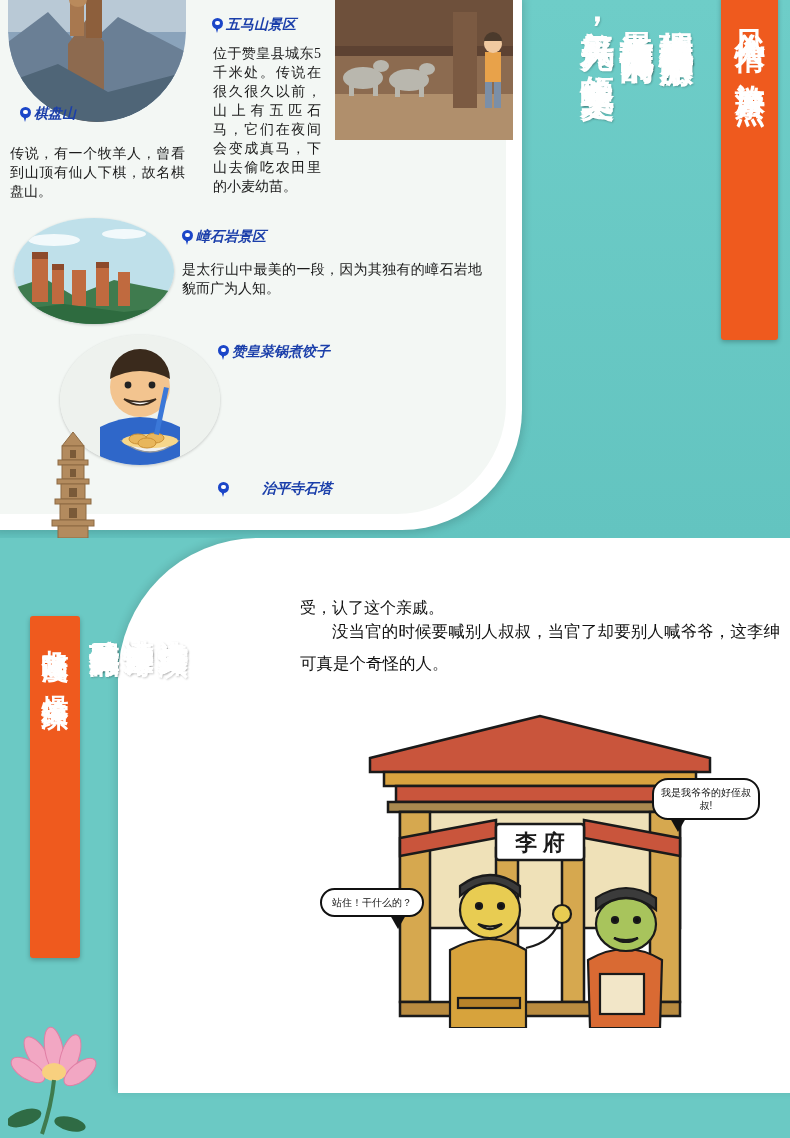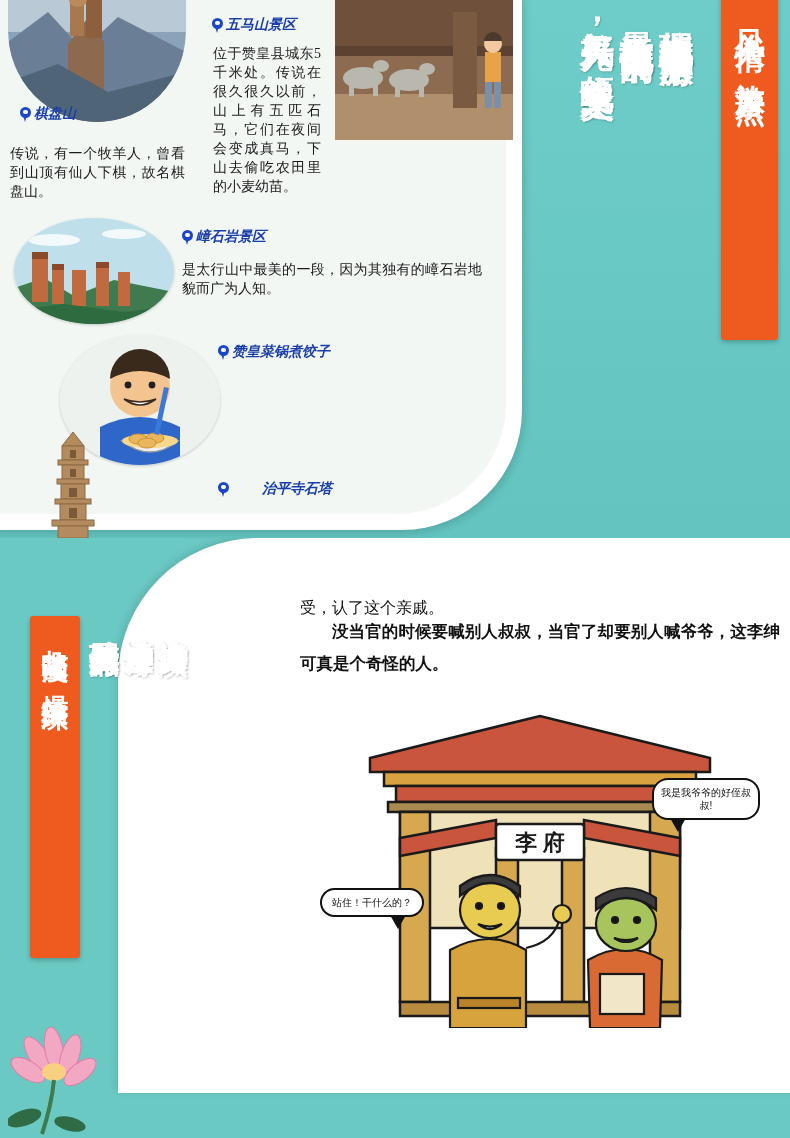--- a/index.html
+++ b/index.html
@@ -117,21 +117,21 @@
   #bottom-panel {
     position:absolute; left:118px; top:0px; width:700px; height:555px;
     background:#ffffff;
     border-radius: 140px 0 0 0;
     box-shadow:-2px -2px 8px rgba(0,0,0,.12);
   }
   #comic-text-1 { position:absolute; left:300px; top:60px; width:330px;
      font-family:"Liberation Serif", serif; font-size:16px; color:#111; }
   #comic-text-2 { position:absolute; left:300px; top:78px; width:480px;
      font-family:"Liberation Serif", serif; font-size:16.5px; line-height:32px; color:#111;
-     text-indent:32px; text-align:justify;font-weight:bold;}
+     text-indent:32px; text-align:justify;}
 
   #bottom-vertical {
     position:absolute; left:24px; top:78px;
     display:flex; flex-direction:row-reverse; align-items:flex-start; gap:2px;
   }
   .v-col2 {
     writing-mode: vertical-rl; text-orientation: upright;
     font-family:"Liberation Serif", serif;
     font-weight:bold; color:#ffffff; font-size:30px;
     letter-spacing:1px; line-height:1.08;

